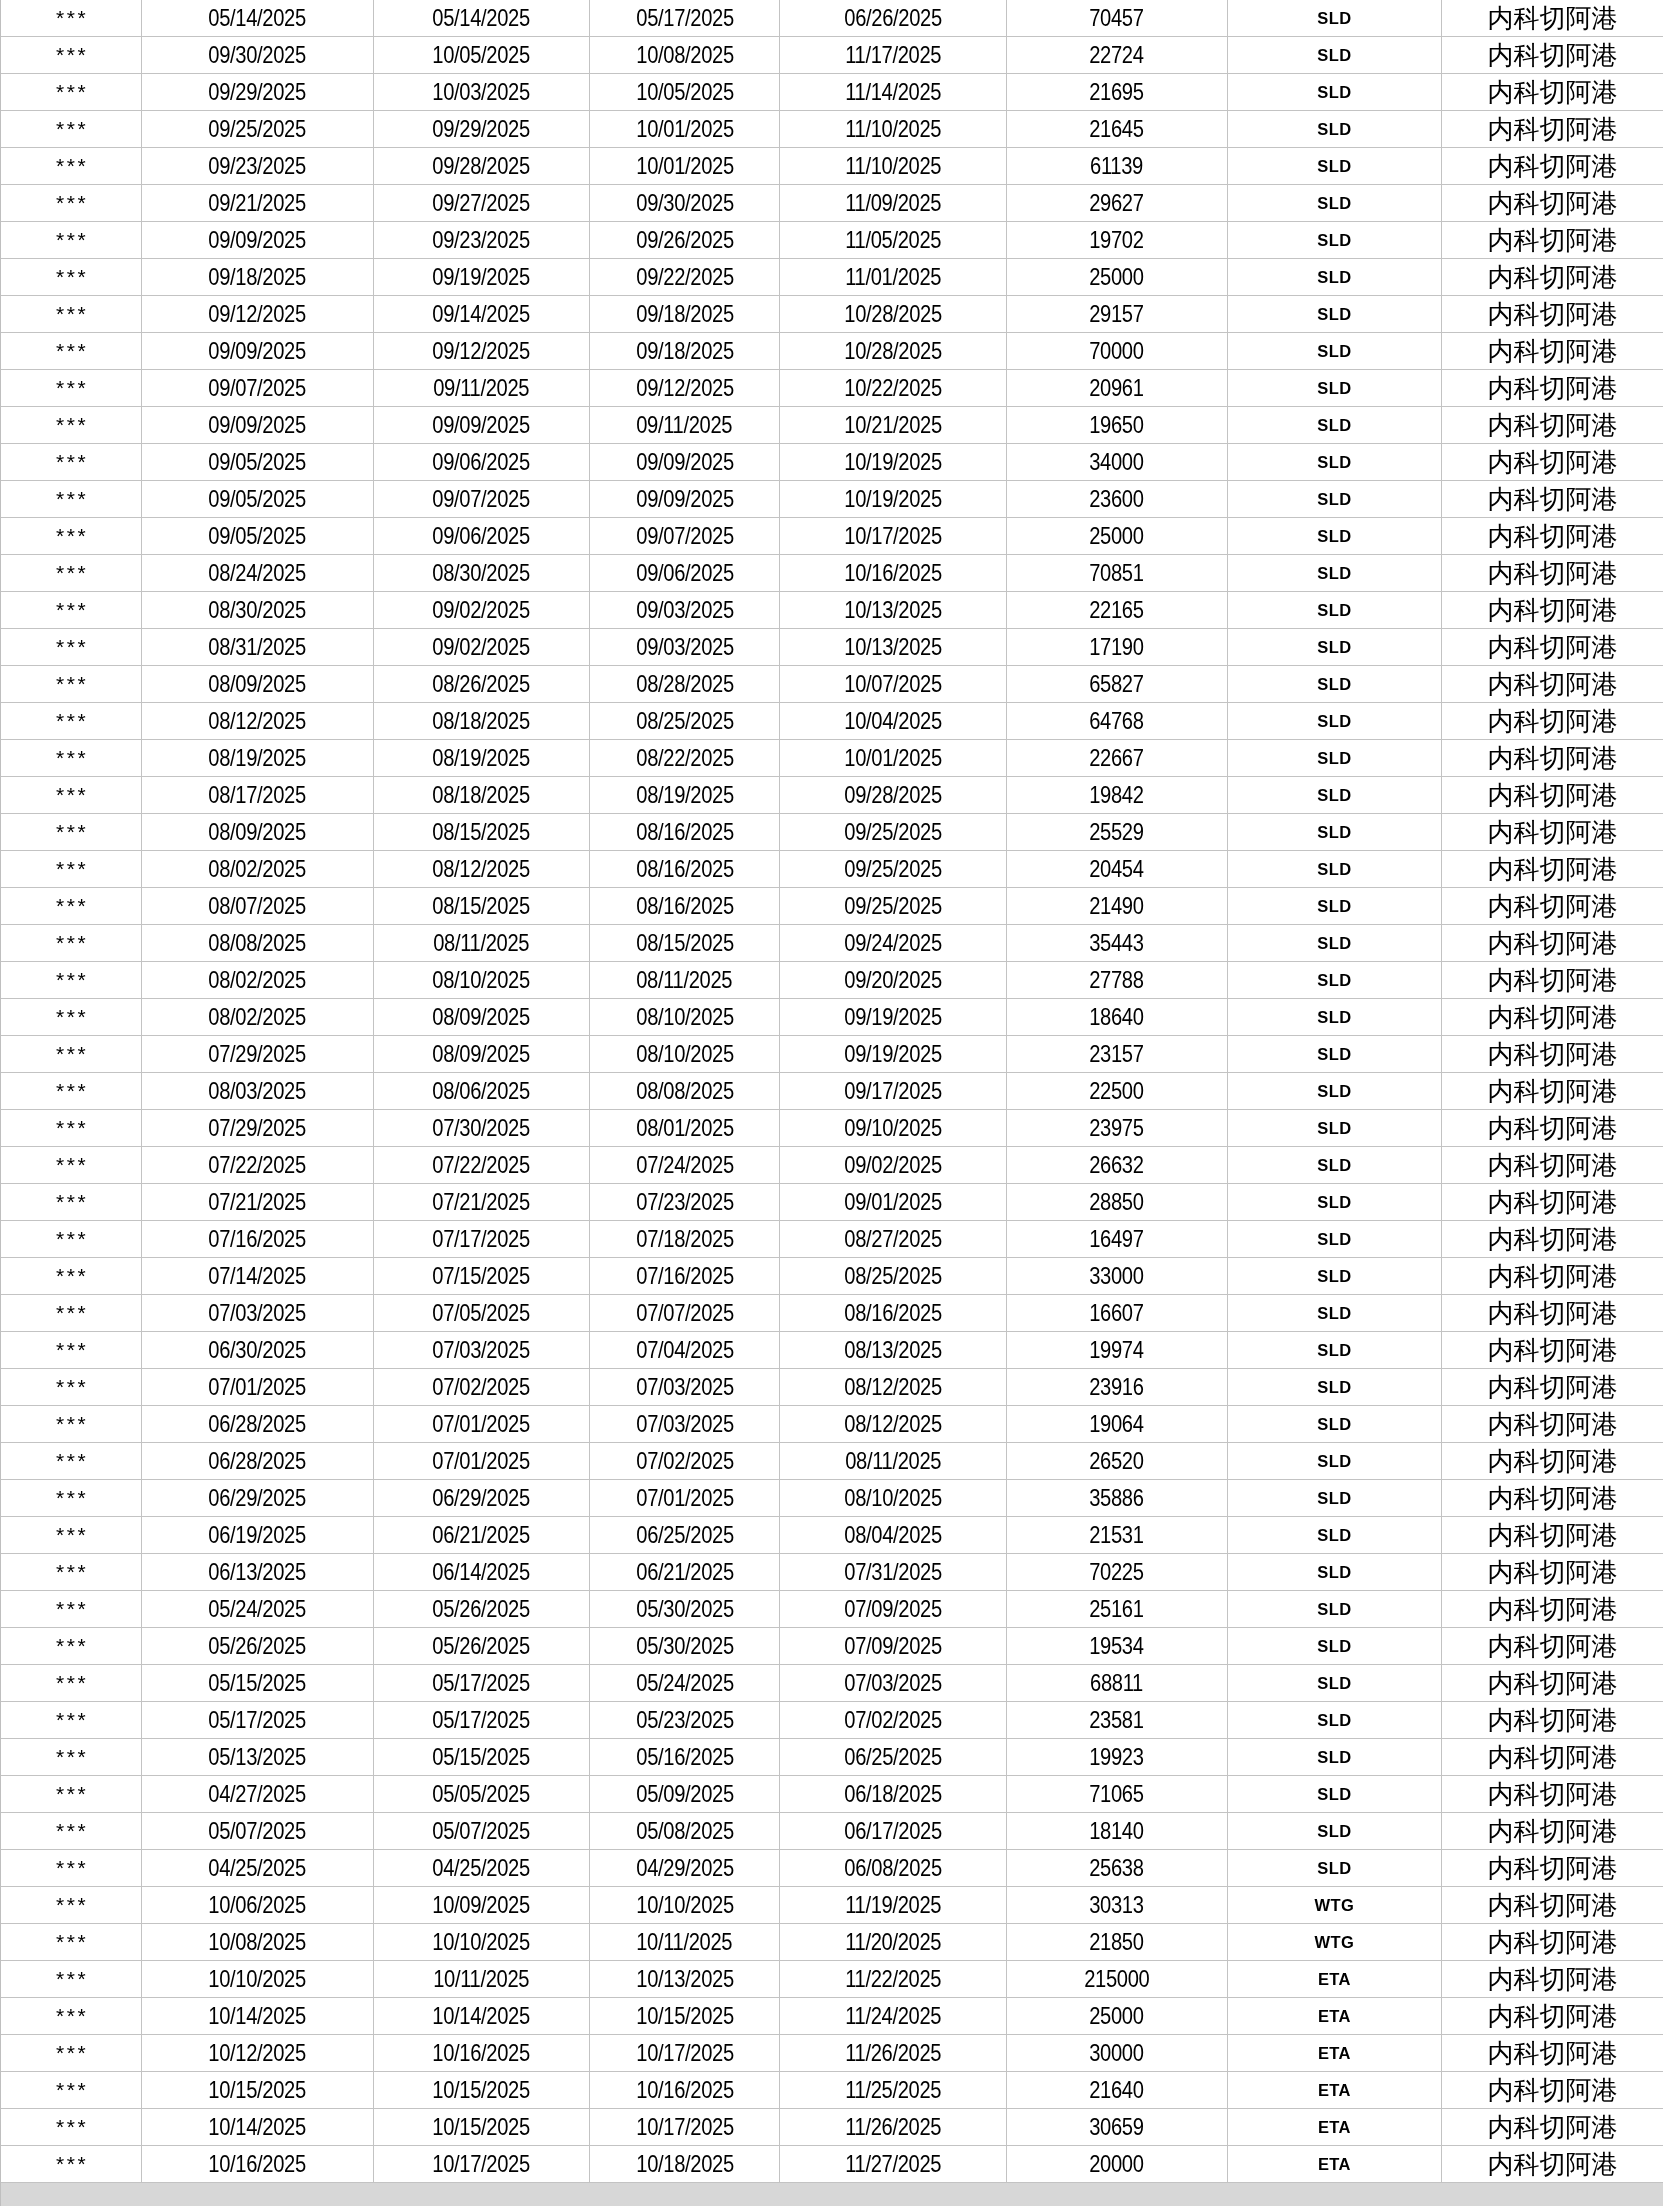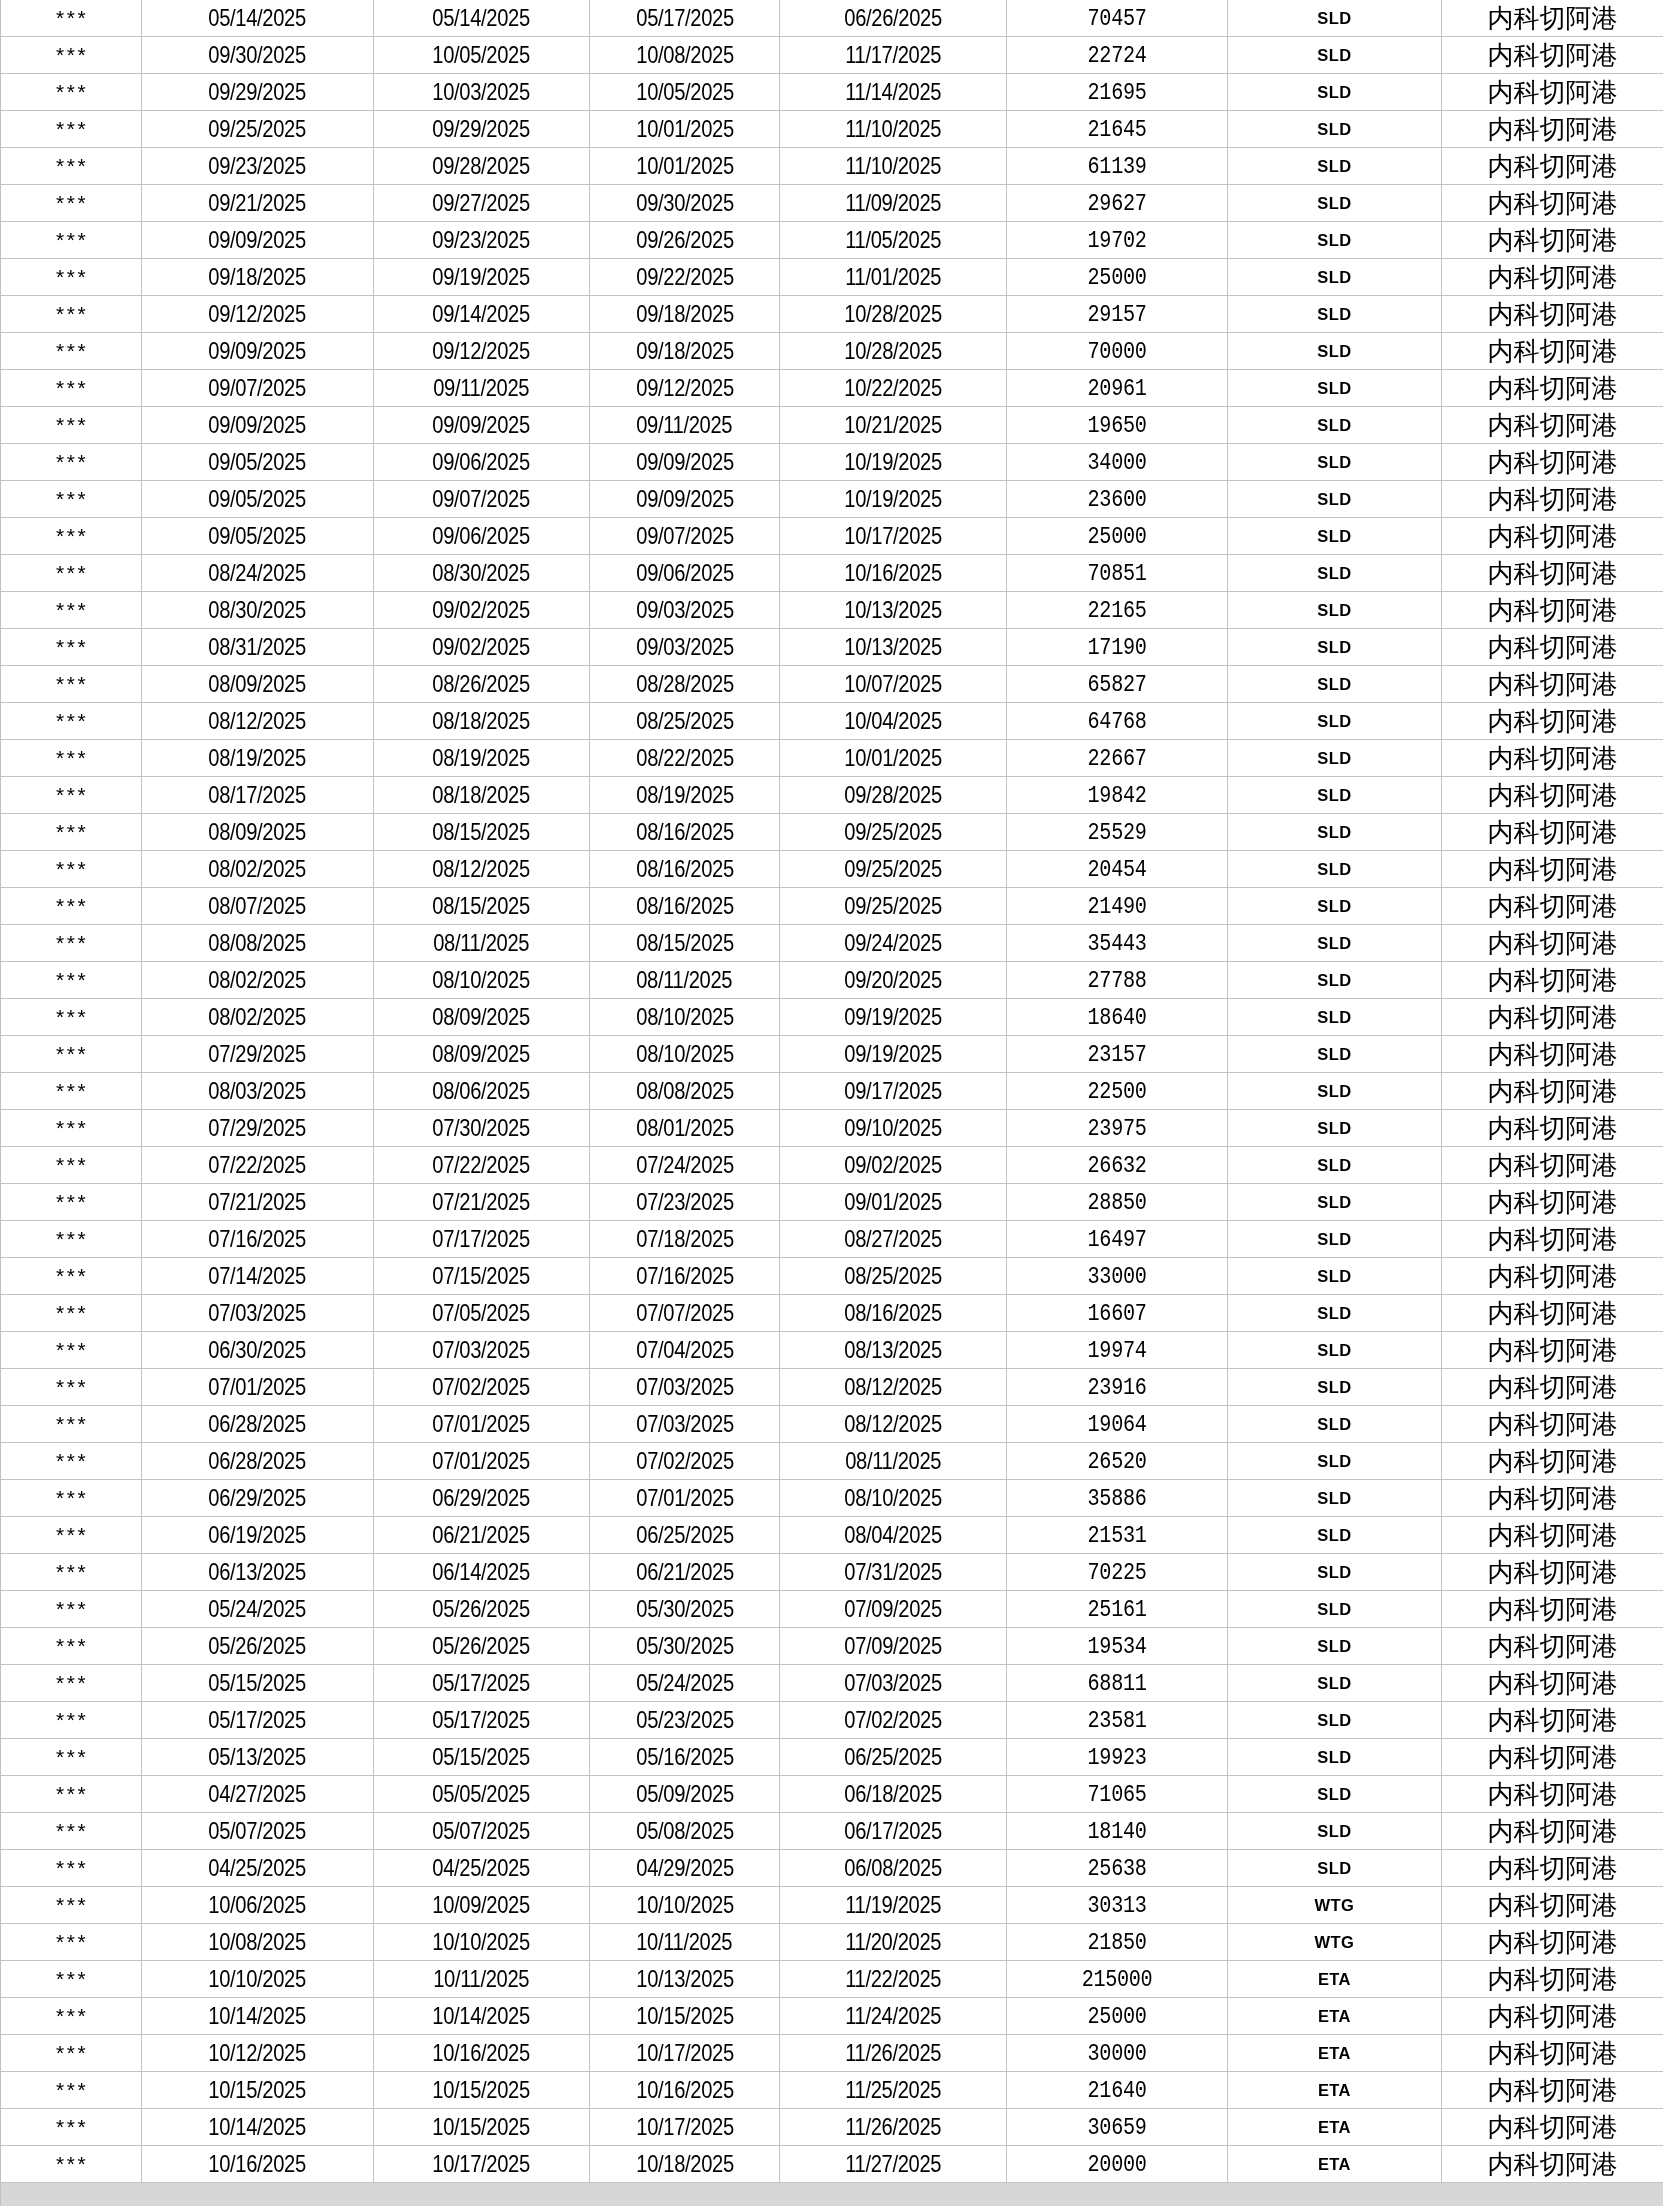--- a/index.html
+++ b/index.html
@@ -16,21 +16,21 @@
     border-right:0.9px solid #c3c3c3;
     border-bottom:0.9px solid #c3c3c3;
     display:flex;align-items:center;justify-content:center;
     overflow:hidden;color:#000;
   }
   .c0{width:141px;}
   .c1{width:232px;}
   .c2{width:217px;}
   .c3{width:190px;}
   .c4{width:227px;}
-  .c5{width:221px;font-family:Liberation Mono, monospace;}
+  .c5{width:221px;}
   .c6{width:215px;}
   .c7{width:221px;border-right:none;font-family:Liberation Mono, monospace;}
   .txt{white-space:nowrap;display:inline-block;}
   .datetxt{font-size:24px;transform:scaleX(0.84);transform-origin:50% 50%;letter-spacing:-0.4px;}
   .flagtxt{font-size:21px;letter-spacing:2.6px;padding-left:2.6px;}
   .statustxt{font-size:16.5px;font-weight:700;letter-spacing:0.4px;}
   .porttxt{font-size:26px;}
   .bottom-band{
     flex:1 1 auto;background:#d7d7d7;border-top:none;
   }

